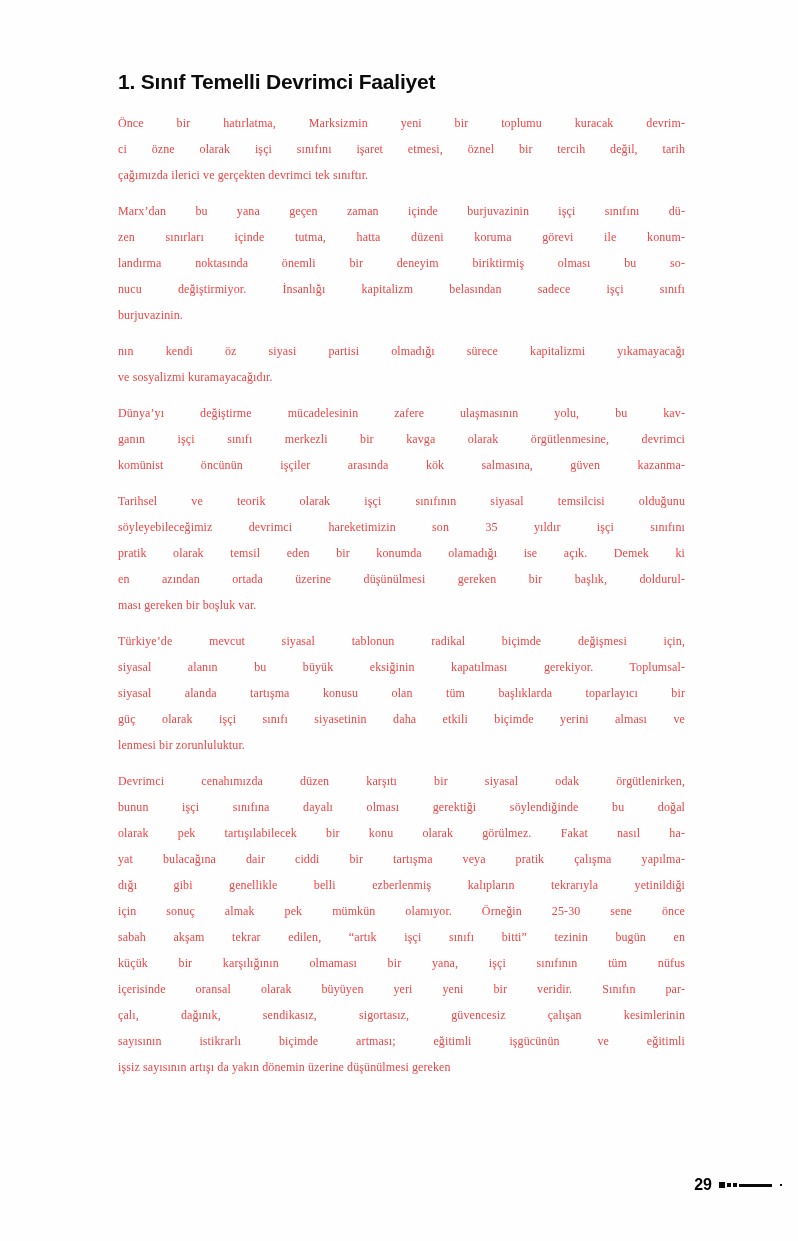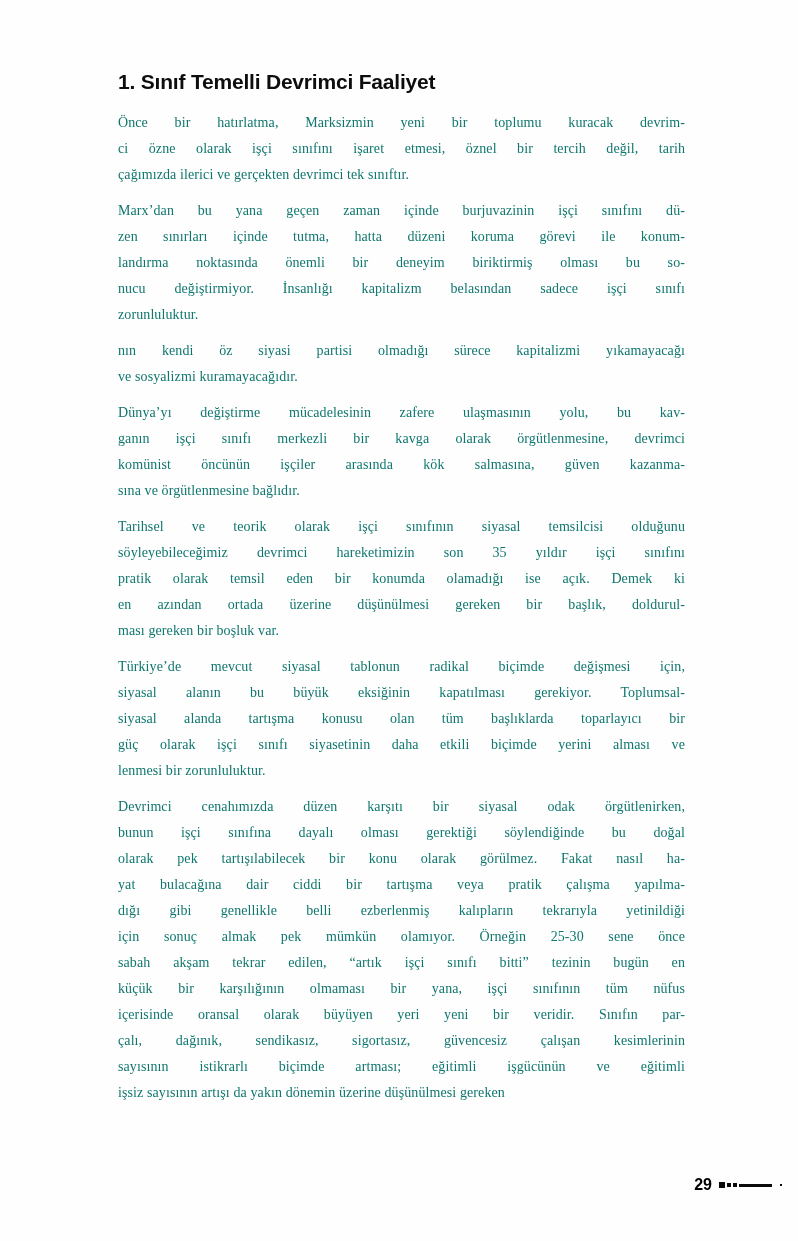--- a/index.html
+++ b/index.html
@@ -26,24 +26,24 @@
     font-family: "Liberation Sans", sans-serif;
     font-weight: bold;
     font-size: 21px;
     line-height: 24px;
     letter-spacing: -0.2px;
     color: #0d0d0d;
     margin: 0 0 16px 0;
   }
   .para {
     font-family: "Liberation Serif", serif;
-    font-size: 14px;
+    font-size: 12px;
     line-height: 26px;
     letter-spacing: 0.1px;
-    color: #0f766e;
+    color: #ef4444;
     margin: 0 0 10px 0;
   }
   .para:last-child { margin-bottom: 12px; }
   .line {
     text-align: justify;
     text-align-last: justify;
   }
   .line.last {
     text-align-last: auto;
   }
@@ -93,31 +93,30 @@
         <div class="para">
           <div class="line">Önce bir hatırlatma, Marksizmin yeni bir toplumu kuracak devrim-</div>
           <div class="line">ci özne olarak işçi sınıfını işaret etmesi, öznel bir tercih değil, tarih</div>
           <div class="line last">çağımızda ilerici ve gerçekten devrimci tek sınıftır.</div>
         </div>
         <div class="para">
           <div class="line">Marx’dan bu yana geçen zaman içinde burjuvazinin işçi sınıfını dü-</div>
           <div class="line">zen sınırları içinde tutma, hatta düzeni koruma görevi ile konum-</div>
           <div class="line">landırma noktasında önemli bir deneyim biriktirmiş olması bu so-</div>
           <div class="line">nucu değiştirmiyor. İnsanlığı kapitalizm belasından sadece işçi sınıfı</div>
-          <div class="line last">zorunluluktur.</div>
+          <div class="line last">burjuvazinin.</div>
         </div>
         <div class="para">
           <div class="line">nın kendi öz siyasi partisi olmadığı sürece kapitalizmi yıkamayacağı</div>
           <div class="line last">ve sosyalizmi kuramayacağıdır.</div>
         </div>
         <div class="para">
           <div class="line">Dünya’yı değiştirme mücadelesinin zafere ulaşmasının yolu, bu kav-</div>
           <div class="line">ganın işçi sınıfı merkezli bir kavga olarak örgütlenmesine, devrimci</div>
           <div class="line">komünist öncünün işçiler arasında kök salmasına, güven kazanma-</div>
-          <div class="line last">sına ve örgütlenmesine bağlıdır.</div>
         </div>
         <div class="para">
           <div class="line">Tarihsel ve teorik olarak işçi sınıfının siyasal temsilcisi olduğunu</div>
           <div class="line">söyleyebileceğimiz devrimci hareketimizin son 35 yıldır işçi sınıfını</div>
           <div class="line">pratik olarak temsil eden bir konumda olamadığı ise açık. Demek ki</div>
           <div class="line">en azından ortada üzerine düşünülmesi gereken bir başlık, doldurul-</div>
           <div class="line last">ması gereken bir boşluk var.</div>
         </div>
         <div class="para">
           <div class="line">Türkiye’de mevcut siyasal tablonun radikal biçimde değişmesi için,</div>

